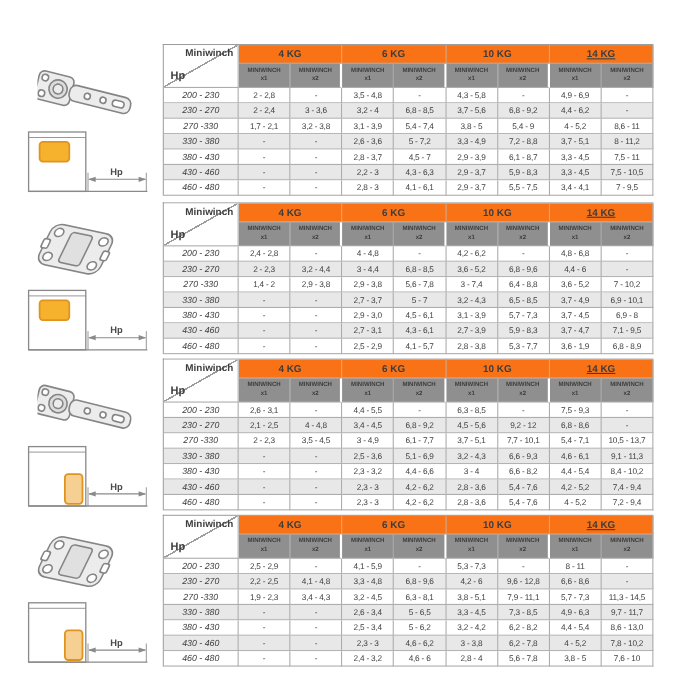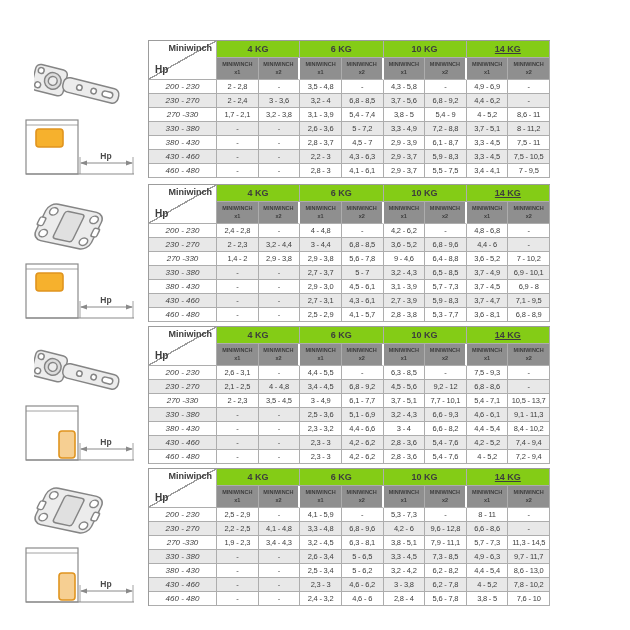--- a/index.html
+++ b/index.html
@@ -6,36 +6,36 @@
   html,body { margin:0; padding:0; background:#fff; }
   body { font-family:"Liberation Sans", sans-serif; }
   #page { position:relative; width:630px; height:630px; background:#ffffff; overflow:hidden; }
 
   .section { position:absolute; left:0; width:630px; height:140px; }
 
   .illus { position:absolute; left:22px; top:0; width:122px; height:140px; }
   .hinge   { position:absolute; left:12px; top:10px; width:98px; height:62px; }
   .cabinet { position:absolute; left:0px;  top:76px; width:118px; height:64px; }
 
-  table.spec { position:absolute; left:148px; top:0; width:402px;
+  table.spec { position:absolute; left:148px; top:0; width:446px;
                border-collapse:separate; border-spacing:0; table-layout:fixed;
                border-top:1px solid #9c9c9c; border-left:1px solid #9c9c9c; }
   .spec th, .spec td { border-right:1px solid #adadad; border-bottom:1px solid #adadad;
                padding:0; text-align:center; vertical-align:middle; color:#3d3d3d;
                overflow:hidden; white-space:nowrap; }
 
   .corner { position:relative; background:#ffffff;
             background-image:linear-gradient(to bottom right,
               transparent calc(50% - 0.7px), #9c9c9c calc(50% - 0.7px),
               #9c9c9c calc(50% + 0.7px), transparent calc(50% + 0.7px)); }
   .c-top { position:absolute; top:2px; right:4px; font-size:9px; font-weight:bold; }
   .c-bot { position:absolute; bottom:4px; left:6px; font-size:10px; font-weight:bold; }
 
   tr.kgrow { height:17px; }
-  .kg { background:#84cc16; font-size:9px; font-weight:bold;
+  .kg { background:#f97316; font-size:9px; font-weight:bold;
         border-right:2px solid #ffffff; border-bottom:1px solid #ffffff; }
   .kg-last { border-right:1px solid #adadad;text-decoration:underline; }
 
   tr.subrow { height:22px; }
   .sub { background:#8f8f8f; color:#ffffff; font-size:5.5px; font-weight:bold;
          line-height:1.35; border-right:1px solid #ffffff; }
   tr.subrow .sub:nth-child(2n) { border-right:2px solid #ffffff; }
   tr.subrow .sub:last-child { border-right:1px solid #adadad; }
   .s-line { display:block; }
 
@@ -327,21 +327,21 @@
               <td>6,8 - 9,6</td>
               <td>4,4 - 6</td>
               <td>-</td>
             </tr>
             <tr>
               <th class="hp-cell">270 -330</th>
               <td>1,4 - 2</td>
               <td>2,9 - 3,8</td>
               <td>2,9 - 3,8</td>
               <td>5,6 - 7,8</td>
-              <td>9 - 4,6</td>
+              <td>3 - 7,4</td>
               <td>6,4 - 8,8</td>
               <td>3,6 - 5,2</td>
               <td>7 - 10,2</td>
             </tr>
             <tr>
               <th class="hp-cell">330 - 380</th>
               <td>-</td>
               <td>-</td>
               <td>2,7 - 3,7</td>
               <td>5 - 7</td>
@@ -373,21 +373,21 @@
               <td>7,1 - 9,5</td>
             </tr>
             <tr>
               <th class="hp-cell">460 - 480</th>
               <td>-</td>
               <td>-</td>
               <td>2,5 - 2,9</td>
               <td>4,1 - 5,7</td>
               <td>2,8 - 3,8</td>
               <td>5,3 - 7,7</td>
-              <td>3,6 - 8,1</td>
+              <td>3,6 - 1,9</td>
               <td>6,8 - 8,9</td>
             </tr>
           </tbody>
     </table>
   </div>
 
   <div class="section vertical" style="top: 326px;">
     <div class="illus">
       <svg class="hinge" viewBox="0 0 100 62">
         <use class="hinge-use" href="#hingeA"></use>

